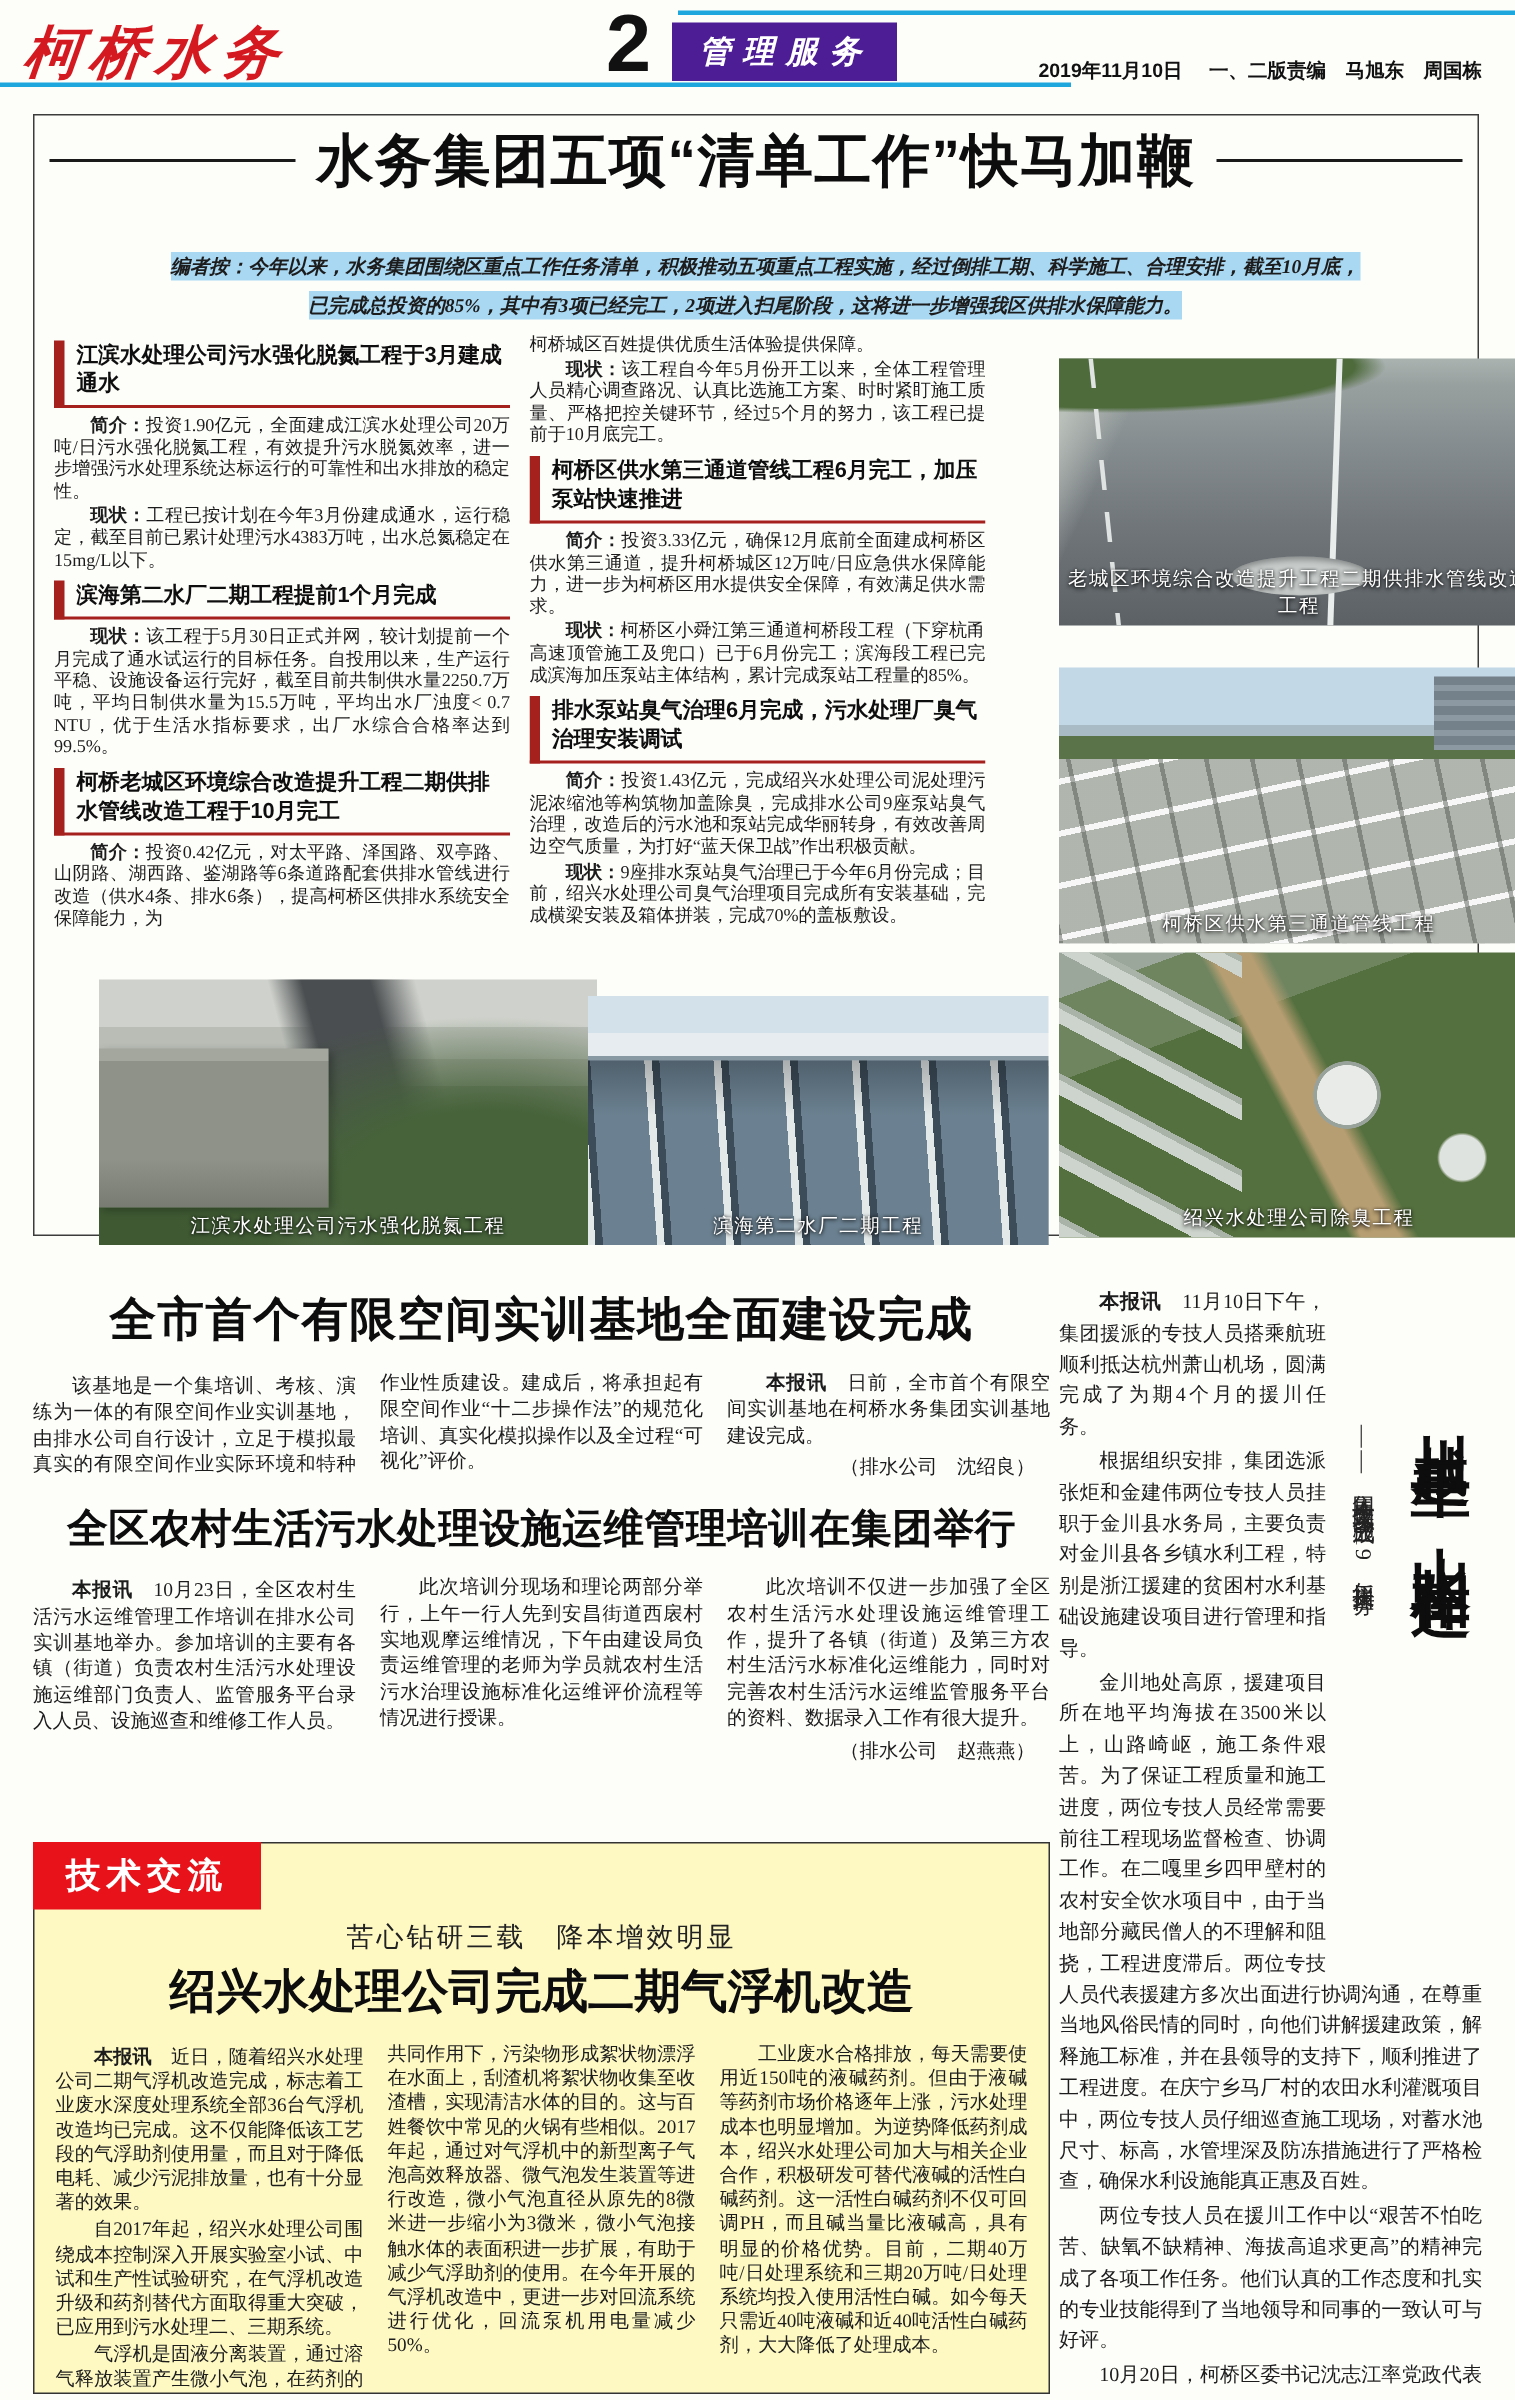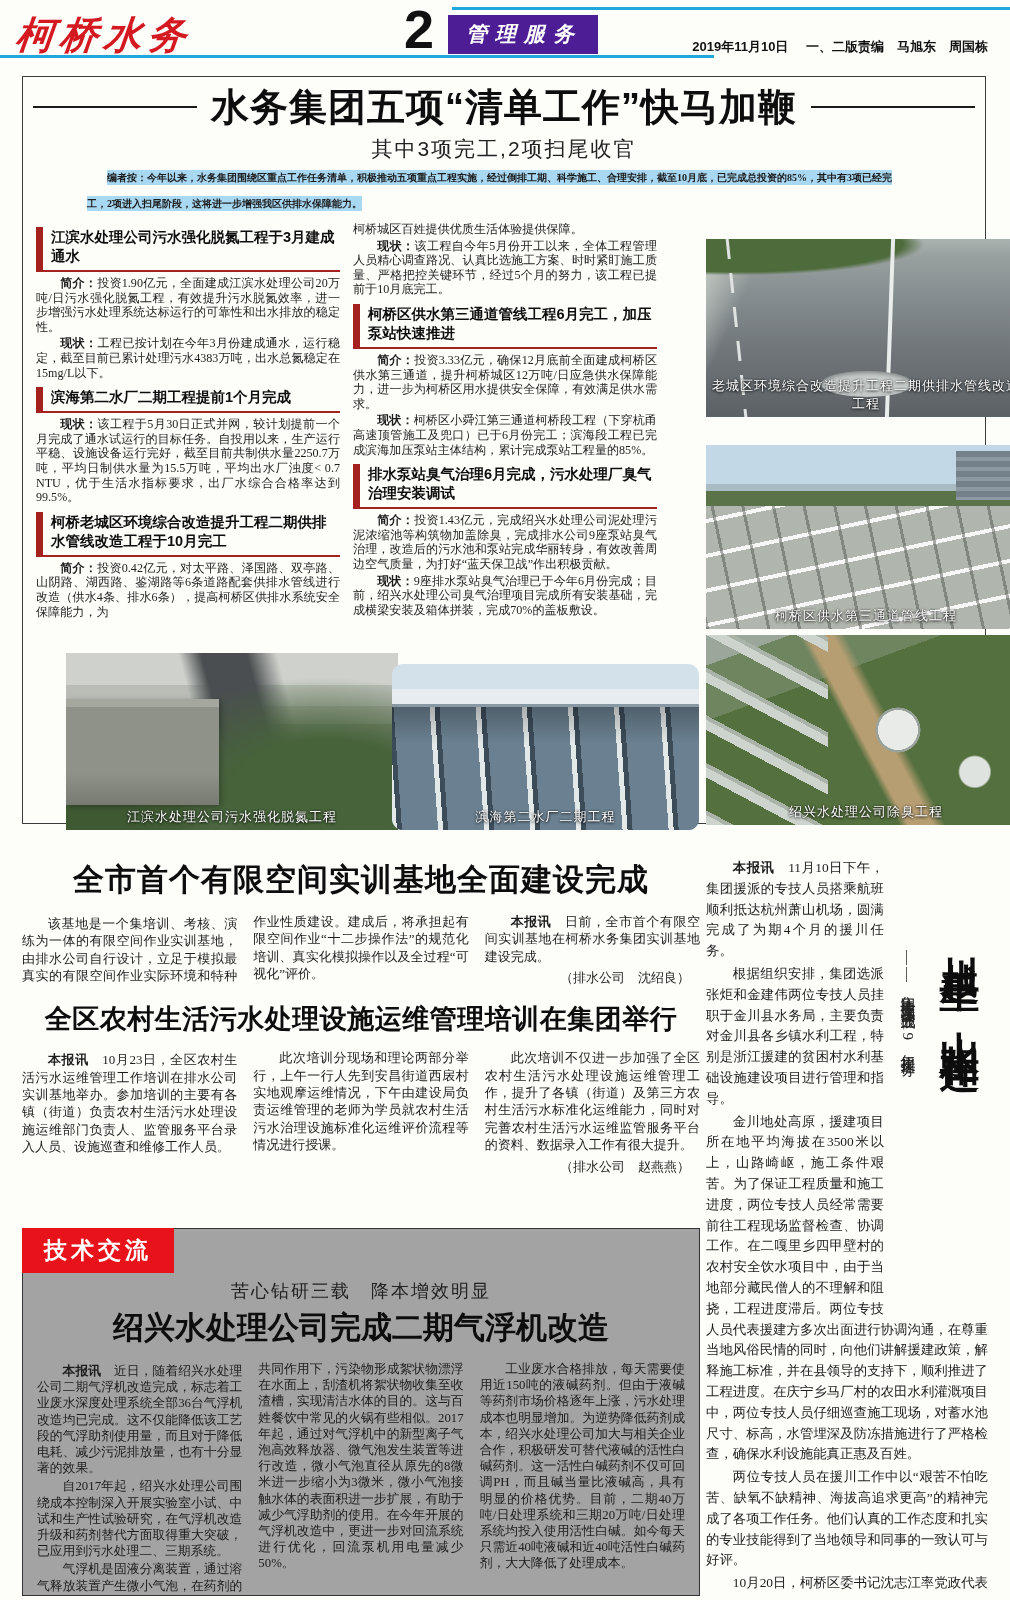--- a/index.html
+++ b/index.html
@@ -23,22 +23,22 @@
 
   
   .lead-box{position:absolute;left:22px;top:76px;width:962px;height:746px;border:1px solid #3c3c3c;
             background:#fdfdfa;}
   .headline-row{position:absolute;left:10px;right:10px;top:6px;height:48px;display:flex;align-items:center;gap:14px;}
   .headline-row .rule{flex:1;height:2px;background:#1a1a1a;}
   .lead-headline{margin:0;font-family:"Liberation Sans",sans-serif;font-size:38px;font-weight:bold;
                  color:#0d0d0d;letter-spacing:1px;white-space:nowrap;}
   .lead-subhead{position:absolute;left:0;right:0;top:58px;text-align:center;
                 font-family:"Liberation Sans",sans-serif;font-size:21px;color:#222;letter-spacing:2px;}
-  .editor-note{position:absolute;left:64px;top:88px;width:820px;font-size:10px;font-weight:bold;
-               line-height:26px;text-indent:2em;}
+  .editor-note{position:absolute;left:64px;top:88px;width:820px;font-size:13px;font-weight:bold;
+               font-style:italic;line-height:26px;text-indent:2em;text-align:center;}
   .editor-note .hl{background:#a9d8f3;padding:2px 0;box-decoration-break:clone;-webkit-box-decoration-break:clone;}
 
   .lead-col{position:absolute;top:143px;height:416px;overflow:hidden;}
   .col1{left:13px;width:304px;}
   .col2{left:330px;width:304px;}
 
   .art-head{border-left:7px solid #a5211e;border-bottom:2px solid #a5211e;padding:1px 0 4px 8px;margin:7px 0 4px 0;}
   .art-head h3{margin:0;font-family:"Liberation Sans",sans-serif;font-size:14.5px;line-height:19px;
                font-weight:bold;color:#0e0e0e;}
   .bt{margin:2px 0;font-size:12.1px;line-height:14.6px;text-align:justify;text-indent:2em;}
@@ -73,21 +73,21 @@
      background:
        radial-gradient(ellipse at 78% 78%,#46633a 0 26%,transparent 58%),
        radial-gradient(ellipse at 12% 94%,#3f5a33 0 18%,transparent 42%),
        linear-gradient(75deg,transparent 42%,#4a4e50 48% 60%,transparent 68%),
        linear-gradient(180deg,#cfd2cc 0 18%,#b9bdb6 18% 30%,#a9aca4 30% 40%,#8f9388 40% 100%); padding-left: 11px;}
   .jb-building{position:absolute;left:0;top:26%;width:46%;height:60%;
      background:linear-gradient(180deg,#a3a79e 0 8%,#8e9289 8% 70%,#777b72 100%);
      box-shadow:2px 2px 6px rgba(0,0,0,.3);}
   .ph-binhai{left:329px;top:571px;width:307px;height:166px;
      background:
-       linear-gradient(180deg,#d3e2ea 0 15%,#e6ecef 15% 24%,#8899a4 24% 28%,#5d7181 28% 100%); border-radius: 11px;}
+       linear-gradient(180deg,#d3e2ea 0 15%,#e6ecef 15% 24%,#8899a4 24% 28%,#5d7181 28% 100%);}
   .bh-channels{position:absolute;left:0;right:0;top:26%;bottom:0;
      background:
        linear-gradient(180deg,rgba(0,0,0,.25) 0,transparent 30%),
        repeating-linear-gradient(86deg,#e3e8e9 0 5px,#3c4c59 5px 10px,#6b8191 10px 46px);}
   .ph-shaoxing{left:643px;top:542px;width:320px;height:190px;
      background:
        radial-gradient(circle 36px at 60% 50%,#e8ebe8 0 55%,#98a29b 56% 62%,transparent 63%),
        radial-gradient(circle 27px at 84% 72%,#dfe3df 0 55%,transparent 62%),
        linear-gradient(62deg,transparent 46%,#b79e72 48% 54%,transparent 57%),
        linear-gradient(160deg,#9aa79a 0 10%,#6f8560 10% 28%,#55703f 28% 100%);}
@@ -108,21 +108,21 @@
   .sichuan{position:absolute;left:706px;top:856px;width:282px;height:736px;overflow:hidden;}
   .sichuan .bt{font-size:13.4px;line-height:20.8px;}
   .vtitle-block{float:right;writing-mode:vertical-rl;height:448px;margin:0 0 10px 14px;
      padding-top:68px;box-sizing:border-box;}
   .vtitle{font-family:"Liberation Sans",sans-serif;font-size:40px;font-weight:bold;color:#0d0d0d;
      letter-spacing:7px;margin-left:16px;}
   .vsub{font-size:15px;letter-spacing:2px;margin-top:26px;color:#222;}
 
   
   .tech-box{position:absolute;left:22px;top:1228px;width:678px;height:368px;border:1px solid #333;
-     box-sizing:border-box;background:#a3a3a3;}
+     box-sizing:border-box;background:#fef9c3;}
   .tech-badge{position:absolute;left:-1px;top:-1px;background:#e8121a;color:#fff;
      font-family:"Liberation Sans",sans-serif;font-size:23px;font-weight:bold;letter-spacing:4px;
      padding:7px 22px;}
   .tech-kicker{margin:50px 0 4px 0;text-align:center;font-size:18px;letter-spacing:2px;color:#222;}
   .tech-title{margin:2px 0 12px 0;text-align:center;font-family:"Liberation Sans",sans-serif;
      font-size:31px;font-weight:bold;color:#0d0d0d;}
   .tech-body{padding:0 14px;height:242px;overflow:hidden;}
   .tech-body .bt{font-size:12.8px;line-height:16.2px;}
 </style>
 </head>
@@ -139,21 +139,20 @@
     <span>2019年11月10日</span>
     <span>一、二版责编　马旭东　周国栋</span>
   </div>
 
   <section class="lead-box">
     <div class="headline-row">
       <span class="rule"></span>
       <h1 class="lead-headline">水务集团五项“清单工作”快马加鞭</h1>
       <span class="rule"></span>
     </div>
-    <div class="lead-subhead">其中3项完工,2项扫尾收官</div>
     <div class="editor-note">
       <span class="hl"><b>编者按：</b><span>今年以来，水务集团围绕区重点工作任务清单，积极推动五项重点工程实施，经过倒排工期、科学施工、合理安排，截至10月底，已完成总投资的85%，其中有3项已经完工，2项进入扫尾阶段，这将进一步增强我区供排水保障能力。</span></span>
     </div>
 
     <div class="lead-col col1">
       <div class="art">
         <div class="art-head">
           <h3>江滨水处理公司污水强化脱氮工程于3月建成通水</h3>
         </div>
         <p class="bt"><b class="lbl">简介：</b><span>投资1.90亿元，全面建成江滨水处理公司20万吨/日污水强化脱氮工程，有效提升污水脱氮效率，进一步增强污水处理系统达标运行的可靠性和出水排放的稳定性。</span></p>

